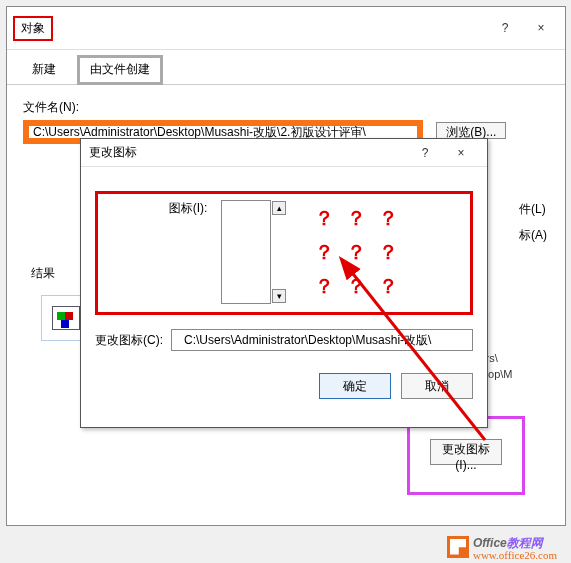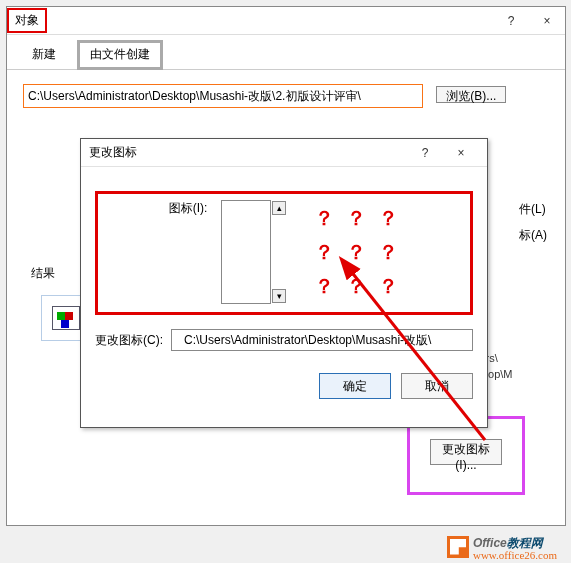--- a/index.html
+++ b/index.html
@@ -1,31 +1,31 @@
 <!DOCTYPE html>
 <html><head>
   <meta charset="utf-8">
   <style>
     * { box-sizing: border-box; font-family: "Microsoft YaHei", SimSun, sans-serif; font-size: 12px; }
     body { margin: 0; width: 571px; height: 563px; background: #f0f0f0; position: relative; overflow: hidden; }
 
     
     .outer-dialog { position: absolute; left: 6px; top: 6px; width: 560px; height: 520px; background: #fff; border: 1px solid #888; }
-    .outer-titlebar { height: 28px; display: flex; align-items: center; padding: 0 0; border-bottom: 1px solid #ddd; justify-content: space-between; }
+    .outer-titlebar { height: 43px; display: flex; align-items: center; padding: 0 6px; border-bottom: 1px solid #ddd; justify-content: space-between; }
     .titlebar-btn { width: 36px; height: 24px; display: flex; align-items: center; justify-content: center; color: #333; }
     .outer-title-box { border: 2px solid #e00000; padding: 2px 6px; }
 
     .tabs { display: flex; padding: 0 10px; margin-top: 4px; border-bottom: 1px solid #ccc; }
     .tab { padding: 6px 14px; border: 1px solid transparent; border-bottom: none; background: #fff; }
     .tab.active { border-color: #aaa; position: relative; top: 1px; background: #fff; }
     .tab-highlight { border: 3px solid #c2410c; padding: 3px 10px; margin-left: 6px; }
 
     .outer-body { padding: 14px 16px; }
     .lbl { display: block; margin-bottom: 4px; }
-    .path-input { width: 400px; height: 24px; padding: 2px 4px; border: 1px solid #f97316; background: #fff; }
+    .path-input { width: 400px; height: 24px; padding: 2px 4px; border: 6px solid #f97316; background: #fff; }
     .browse-btn { width: 70px; height: 17px; margin-left: 10px; border: 1px solid #888; background: #f6f6f6; }
 
     .side-group { position: absolute; right: 18px; top: 192px; display: flex; flex-direction: column; gap: 6px; }
     .side-item { height: 20px; display: flex; align-items: center; }
 
     .result-label { position: absolute; left: 24px; top: 258px; }
     .result-icon-wrap { position: absolute; left: 34px; top: 288px; width: 50px; height: 46px; border: 1px solid #b7cde6; background: #fff; display: flex; align-items: center; justify-content: center; }
     .result-icon { width: 28px; height: 24px; border: 1px solid #556; background: #fff; position: relative; }
     .result-icon::after { content: ""; position: absolute; left: 4px; top: 5px; width: 8px; height: 8px; background: #0a0; box-shadow: 8px 0 0 #c00, 4px 8px 0 #00c; }
 
@@ -81,20 +81,21 @@
     <div class="titlebar-btn">?</div>
     <div class="titlebar-btn">×</div>
   </div>
 
   <div class="tabs">
     <div class="tab">新建</div>
     <div class="tab active tab-highlight">由文件创建</div>
   </div>
 
   <div class="outer-body">
+    <label class="lbl">文件名(N):</label>
     <input class="path-input" value="C:\Users\Administrator\Desktop\Musashi-改版\2.初版设计评审\" style="">
     <button class="browse-btn">浏览(B)...</button>
   </div>
 
   <div class="side-group">
     <div class="side-item">件(L)</div>
     <div class="side-item">标(A)</div>
   </div>
 
   <div class="result-label">结果</div>
@@ -157,16 +158,16 @@
     <marker id="ah" markerWidth="10" markerHeight="10" refX="2" refY="3" orient="auto">
       <path d="M0,0 L0,6 L8,3 z" fill="#e00000"></path>
     </marker>
   </defs>
   <line x1="485" y1="440" x2="350" y2="270" stroke="#e00000" stroke-width="3" marker-end="url(#ah)"></line>
 </svg>
 
 <div class="watermark">
   <div class="wm-logo"></div>
   <div class="wm-text">
-    <div class="wm-big"><span>Office</span><span style="color:#0c4a6e">教程网</span></div>
+    <div class="wm-big"><span>Office</span><span style="color:#8b5cf6">教程网</span></div>
     <div class="wm-small">www.office26.com</div>
   </div>
 </div>
 
 </body></html>

